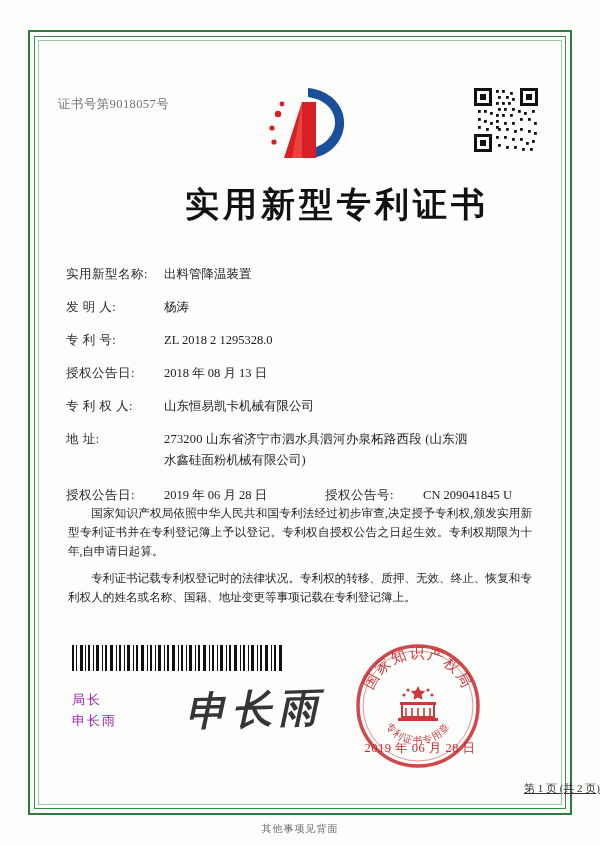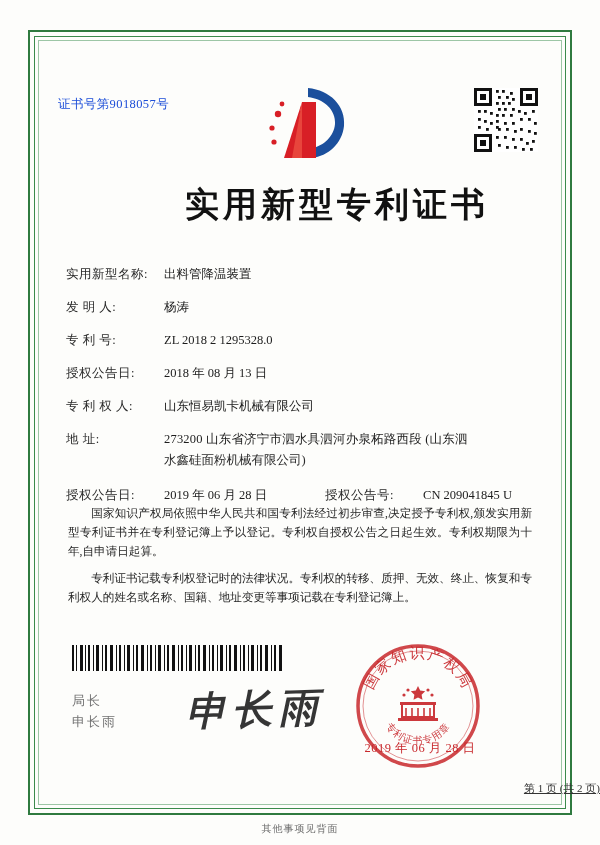--- a/index.html
+++ b/index.html
@@ -56,21 +56,21 @@
   .corner.tr { left: 546px; top: 30px; border-left: none; border-bottom: none; }
   .corner.bl { left: 28px; top: 789px; border-right: none; border-top: none; }
   .corner.br { left: 546px; top: 789px; border-left: none; border-top: none; }
 
   
   .cert-number {
     position: absolute;
     left: 58px; top: 96px;
     font-size: 12.5px;
     letter-spacing: 0.4px;
-    color: #1d4ed8;
+    color: #737373;
   }
 
   
   .logo {
     position: absolute;
     left: 256px; top: 84px;
     width: 92px; height: 84px;
   }
 
   
@@ -148,21 +148,22 @@
     width: 212px; height: 26px;
   }
 
   
   .sig-labels {
     position: absolute;
     left: 72px; top: 690px;
     font-size: 13px;
     line-height: 21px;
     letter-spacing: 2px;
-    color: #737373;
+    color: #a21caf;
+    font-family: Liberation Mono, monospace;
   }
   .signature {
     position: absolute;
     left: 186px; top: 682px;
     font-size: 40px;
     font-family: "DejaVu Serif", serif;
     color: #1a1a1a;
     letter-spacing: 6px;
     transform: rotate(-2deg);
     font-style: italic;

